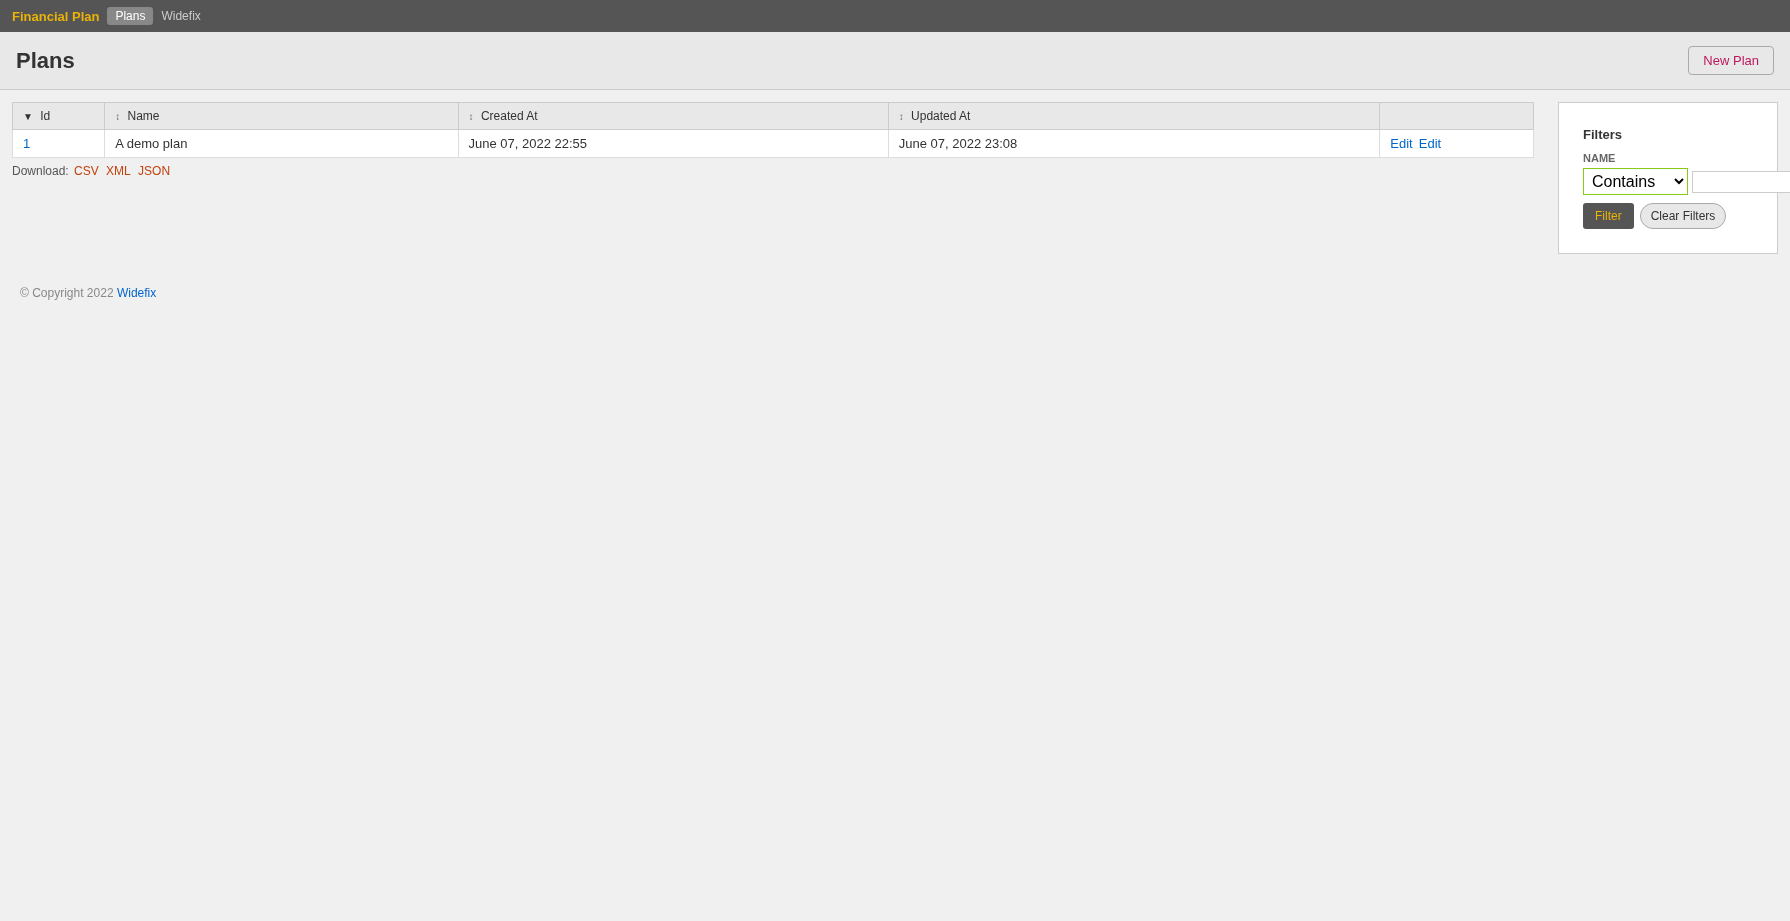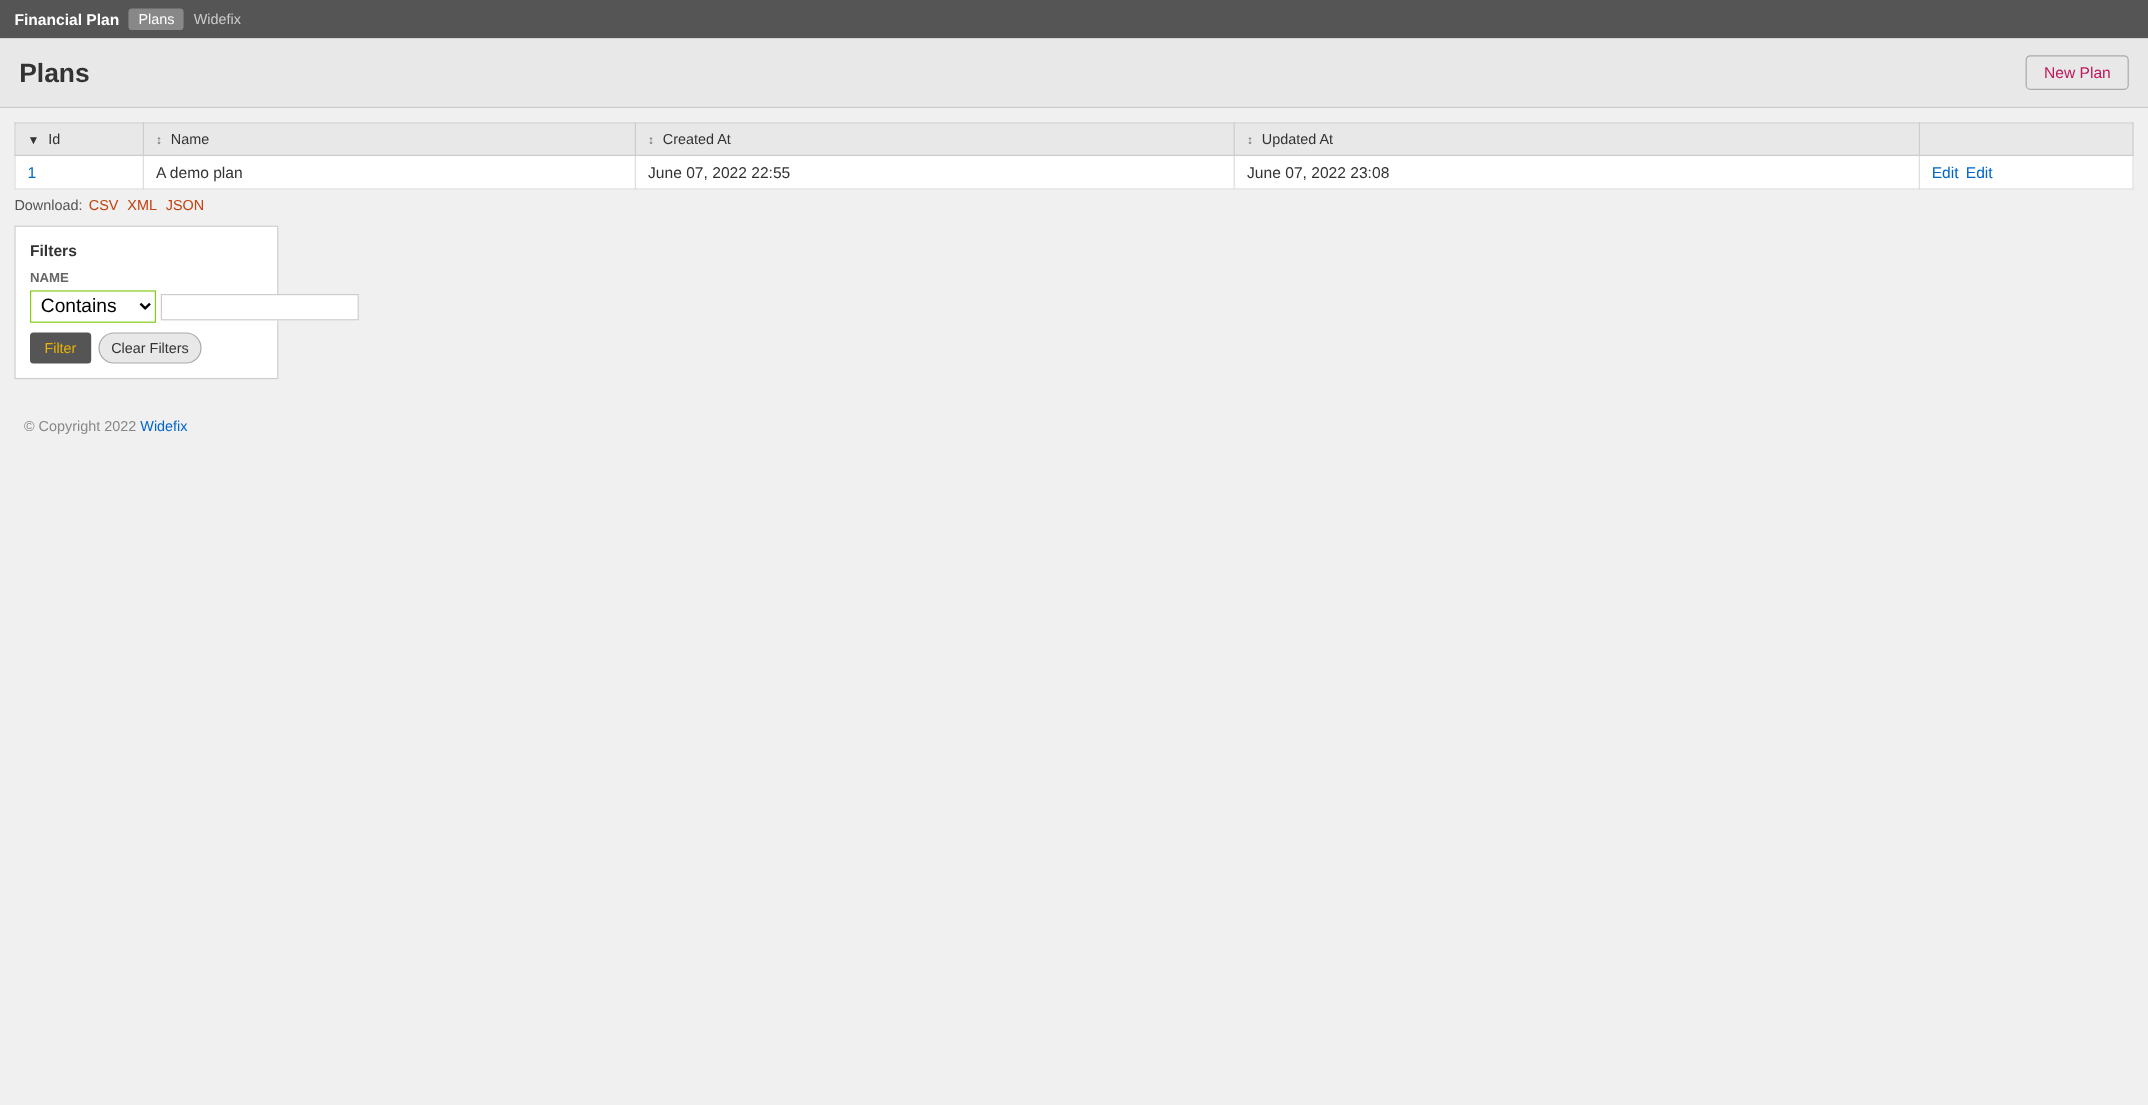--- a/index.html
+++ b/index.html
@@ -22,21 +22,21 @@
       display: flex;
       align-items: center;
       padding: 0 12px;
       height: 32px;
       gap: 8px;
     }
 
     .topbar-title {
       font-size: 13px;
       font-weight: bold;
-      color: #ffffff;
+      color: #eab308;
     }
 
     .topbar-badge {
       background: #888;
       color: #fff;
       border-radius: 3px;
       padding: 2px 8px;
       font-size: 12px;
     }
 
@@ -70,22 +70,21 @@
       font-size: 13px;
       cursor: pointer;
       color: #be185d;
       position: relative;
     }
 
     
     .main-content {
       display: flex;
       padding: 12px;
-      gap: 10px;
-      flex-direction: column;
+      gap: 24px;
     }
 
     
     .table-section {
       flex: 1;
     }
 
     
     .data-table {
       width: 100%;
@@ -152,21 +151,21 @@
       font-size: 12px;
       color: #666;
       margin-top: 4px;
     }
 
     
     .filters-panel {
       width: 220px;
       background: #fff;
       border: 1px solid #ccc;
-      padding: 12px;
+      padding: 24px;
       height: fit-content;
     }
 
     .filters-title {
       font-size: 13px;
       font-weight: bold;
       margin-bottom: 10px;
       color: #333;
     }
 

